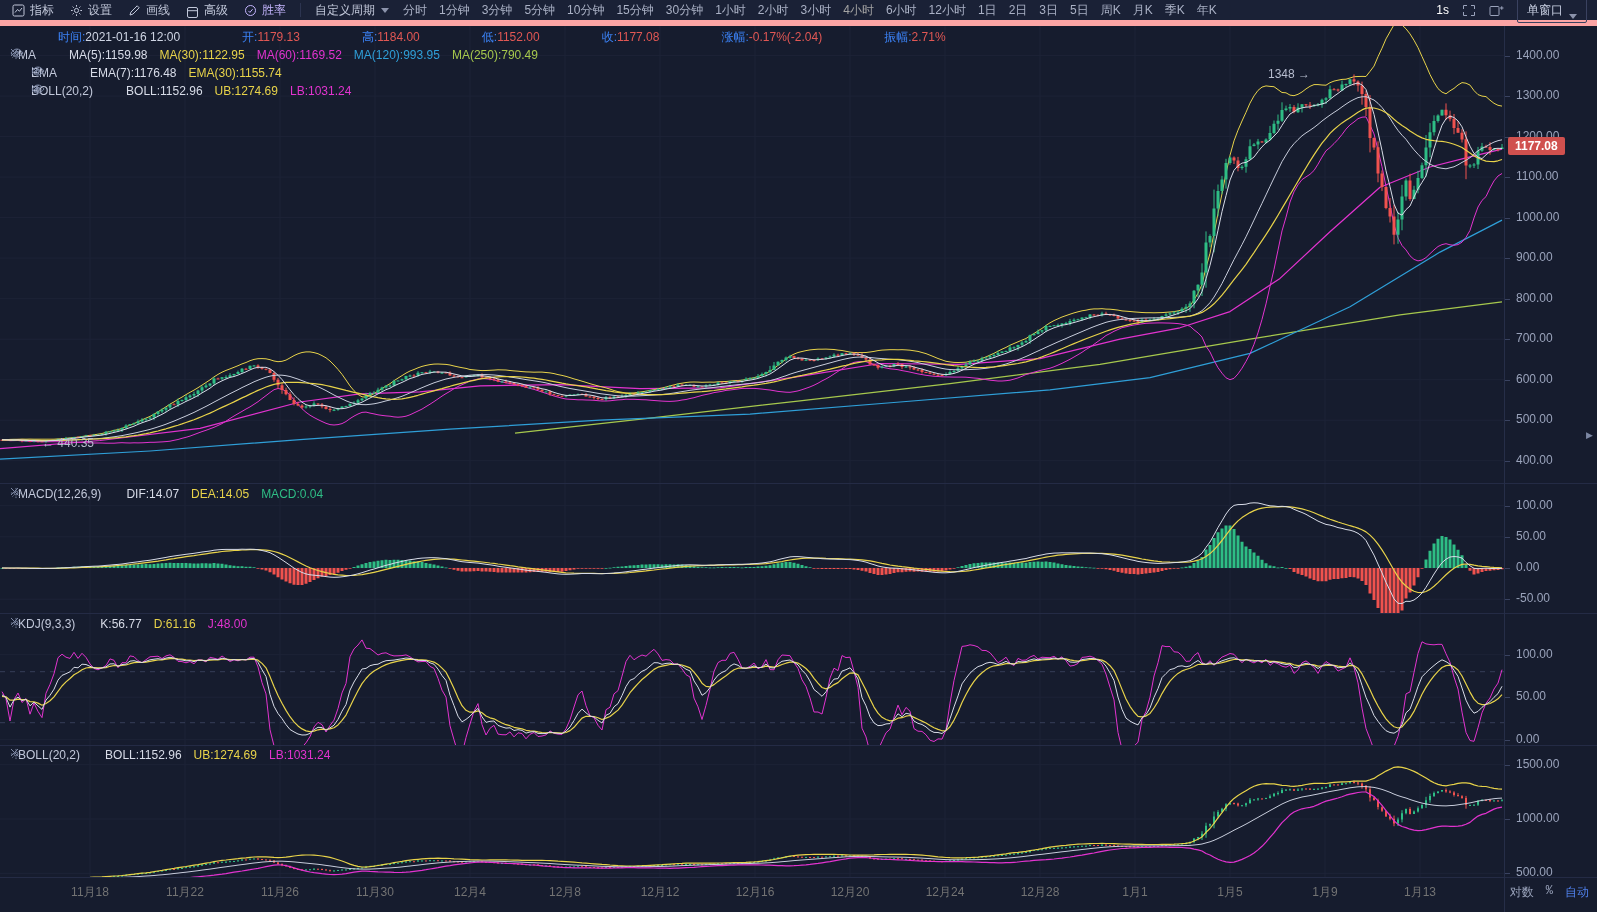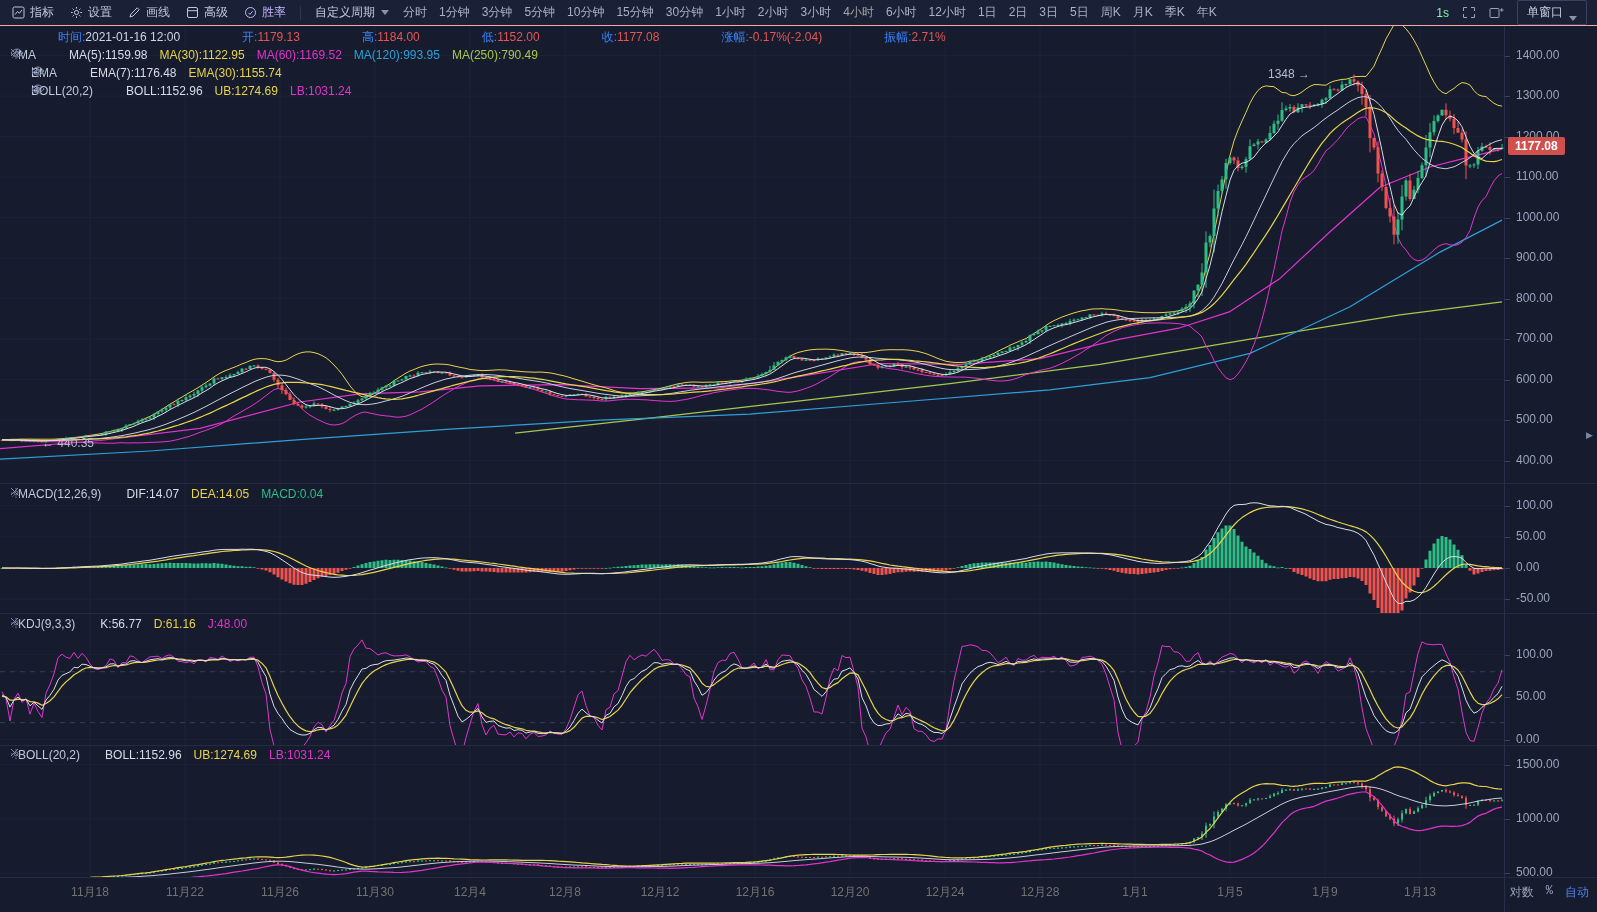--- a/index.html
+++ b/index.html
@@ -1,31 +1,31 @@
 <!DOCTYPE html>
 <html><head>
 <meta charset="utf-8">
 <style>
   html,body{margin:0;padding:0;background:#0f1420;}
   #app{position:relative;width:1597px;height:912px;background:#161c2e;overflow:hidden;
        font-family:"Liberation Sans",sans-serif;color:#aab1c5;-webkit-font-smoothing:antialiased;}
   
   .toolbar{position:absolute;top:0;left:0;width:1597px;height:26px;background:#1a2136;
-           border-bottom:1px solid #fca5a5;display:flex;align-items:center;font-size:12px;box-sizing:border-box;}
+           border-bottom:6px solid #fca5a5;display:flex;align-items:center;font-size:12px;box-sizing:border-box;}
   .tb-left{display:flex;align-items:center;gap:16px;margin-left:12px;}
   .tbtn{display:flex;align-items:center;gap:5px;color:#c2c8da;cursor:pointer;white-space:nowrap;}
   .tbtn svg{display:block;}
   .tb-sep{width:1px;height:14px;background:#2c3450;margin:0 14px;}
   .tb-period{display:flex;align-items:center;gap:6px;color:#c2c8da;cursor:pointer;white-space:nowrap;}
   .caret{width:0;height:0;border-left:4px solid transparent;border-right:4px solid transparent;border-top:5px solid #8b93ab;}
   .tb-intervals{display:flex;align-items:center;gap:12px;margin-left:14px;}
   .interval{color:#aab1c5;cursor:pointer;white-space:nowrap;}
   .interval.active{color:#a3a3a3;}
   .tb-right{margin-left:auto;display:flex;align-items:center;gap:13px;margin-right:10px;}
-  .latency{color:#86efac;}
+  .latency{color:#ffffff;}
   .tb-icon{color:#9aa3bb;cursor:pointer;display:flex;align-items:center;}
   .win-btn{border:1px solid #3a4260;border-radius:2px;padding:3px 9px;display:flex;gap:6px;align-items:flex-end;color:#c6cde0;cursor:pointer;white-space:nowrap;}
   
   .panel{position:absolute;left:0;width:1597px;overflow:hidden;}
   .panel svg{position:absolute;left:0;top:0;}
   .axiscol{position:absolute;left:1505px;top:0;bottom:0;width:92px;}
   .axlab{position:absolute;left:11px;font-size:12px;color:#9aa3bb;white-space:nowrap;}
   .axtick{position:absolute;left:0;width:5px;height:1px;background:#3a4361;}
   .vline{position:absolute;left:1504px;top:26px;bottom:0;width:1px;background:#262e48;z-index:4;}
   .hsep{position:absolute;left:0;width:1597px;height:1px;background:#242b45;z-index:4;}
@@ -74,21 +74,21 @@
           <span>设置</span>
         </div>
         <div class="tbtn" style="color: rgb(194, 200, 218);">
           <span style="display: flex;">
             <svg width="13" height="13" viewBox="0 0 13 13">
               <path d="M2 11l.9-2.9 6.3-6.3 2 2-6.3 6.3L2 11z" fill="none" stroke="currentColor"></path>
             </svg>
           </span>
           <span>画线</span>
         </div>
-        <div class="tbtn" style="color: rgb(194, 200, 218);">
+        <div class="tbtn" style="color: rgb(194, 200, 218); align-items: flex-end;">
           <span style="display: flex;">
             <svg width="13" height="13" viewBox="0 0 13 13">
               <rect x="1.5" y="1.5" width="10" height="10" rx="1.5" fill="none" stroke="currentColor"></rect>
               <path d="M1.5 4.7h10" stroke="currentColor"></path>
             </svg>
           </span>
           <span>高级</span>
         </div>
         <div class="tbtn" style="color: #c4b5fd;">
           <span style="display: flex;">

